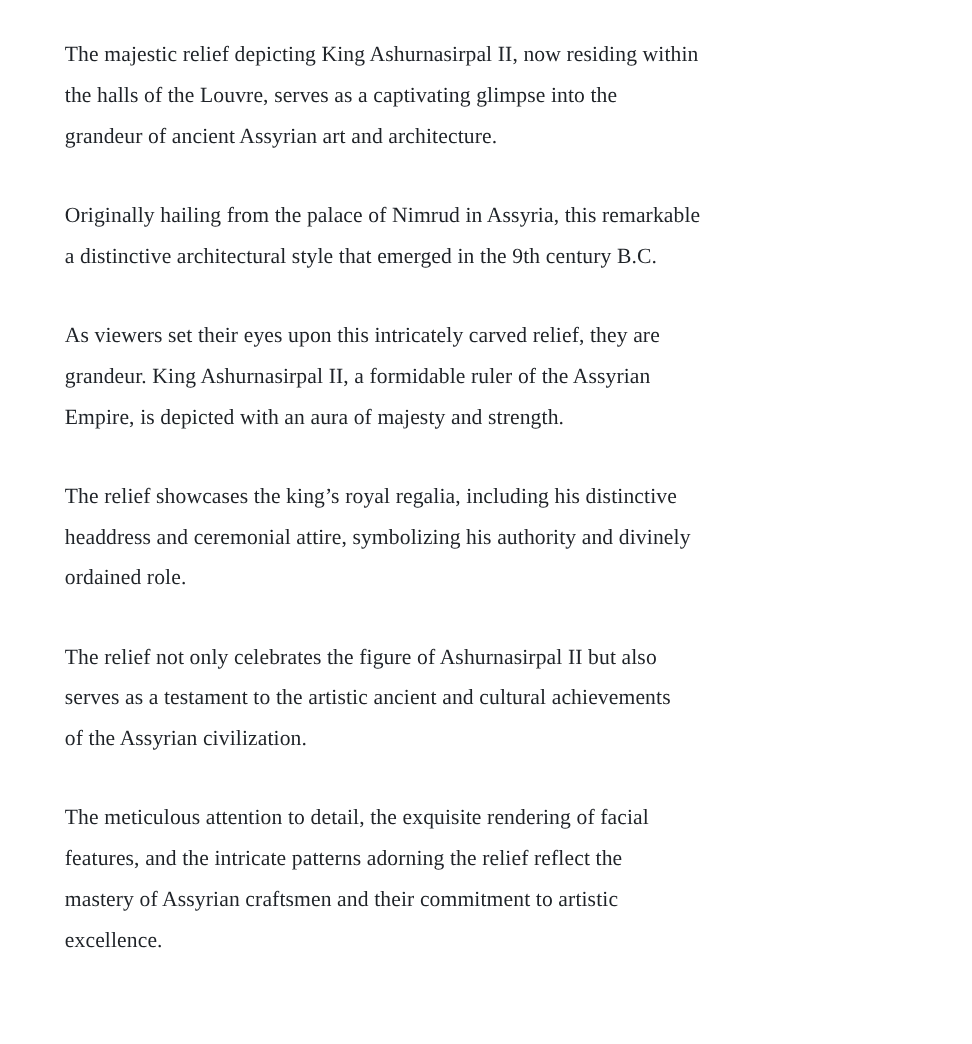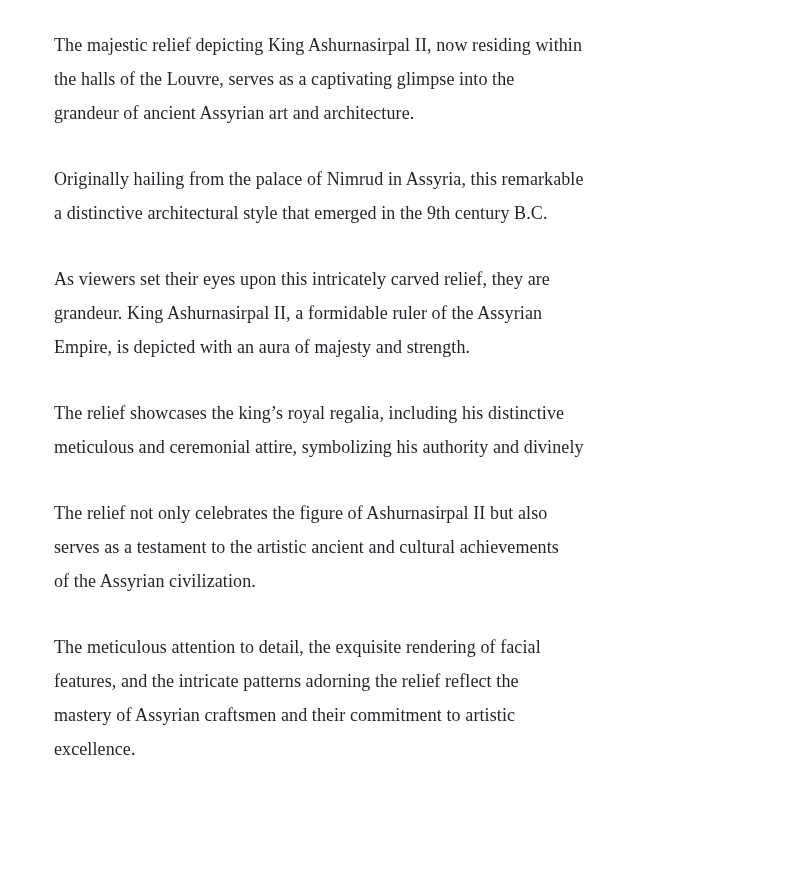--- a/index.html
+++ b/index.html
@@ -56,21 +56,22 @@
     </p>
 
     <p class="para">
       <span class="line">As viewers set their eyes upon this intricately carved relief, they are</span>
       <span class="line">grandeur. King Ashurnasirpal II, a formidable ruler of the Assyrian</span>
       <span class="line">Empire, is depicted with an aura of majesty and strength.</span>
     </p>
 
     <p class="para">
       <span class="line">The relief showcases the king’s royal regalia, including his distinctive</span>
-      <span class="line">meticulous and ceremonial attire, symbolizing his authority and divinely</span>
+      <span class="line">headdress and ceremonial attire, symbolizing his authority and divinely</span>
+      <span class="line">ordained role.</span>
     </p>
 
     <p class="para">
       <span class="line">The relief not only celebrates the figure of Ashurnasirpal II but also</span>
       <span class="line">serves as a testament to the artistic ancient and cultural achievements</span>
       <span class="line">of the Assyrian civilization.</span>
     </p>
 
     <p class="para">
       <span class="line">The meticulous attention to detail, the exquisite rendering of facial</span>

